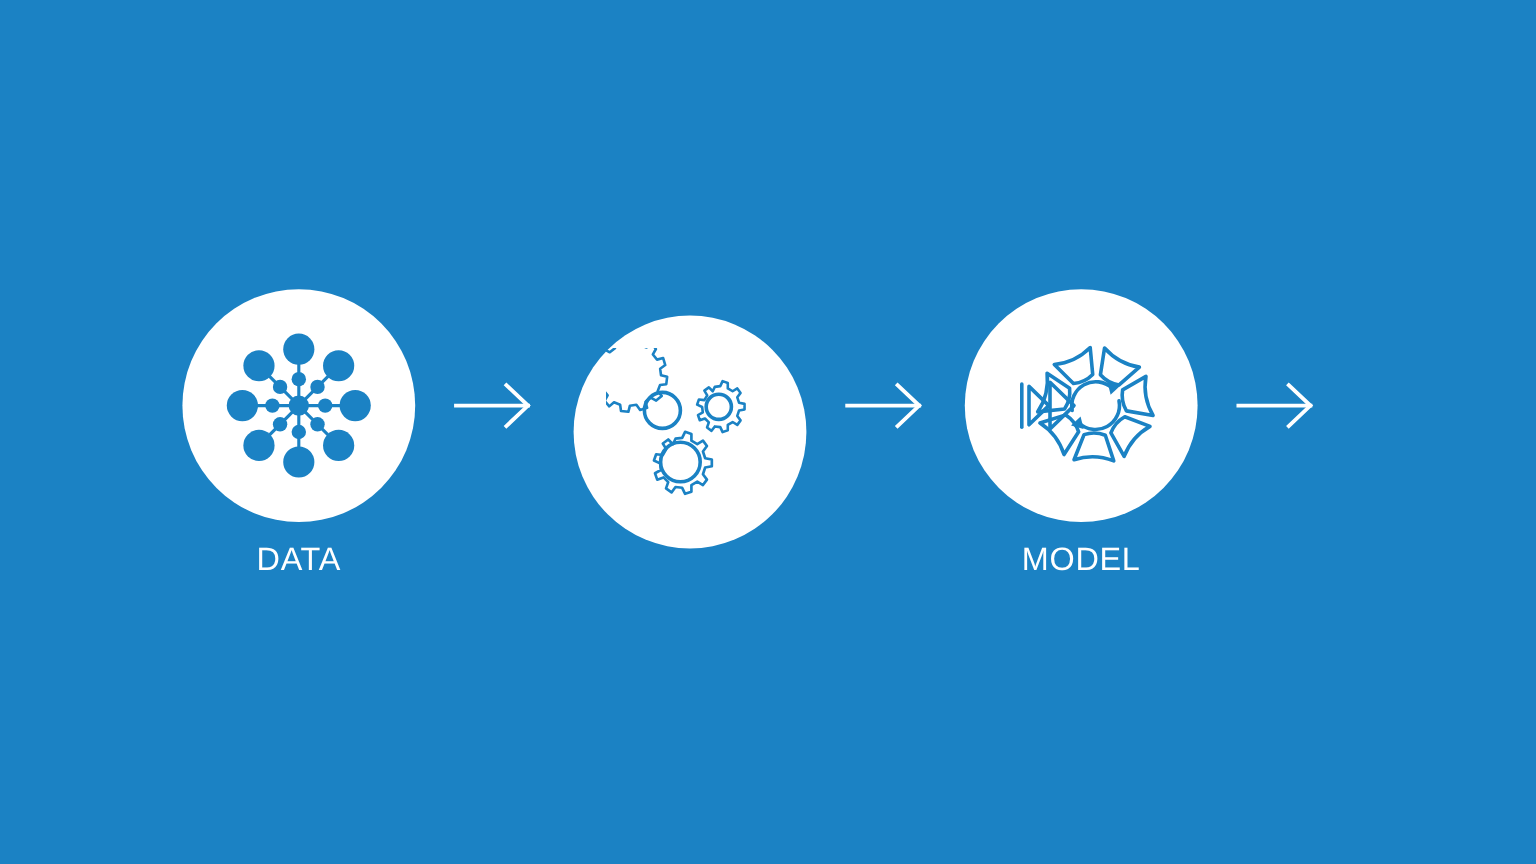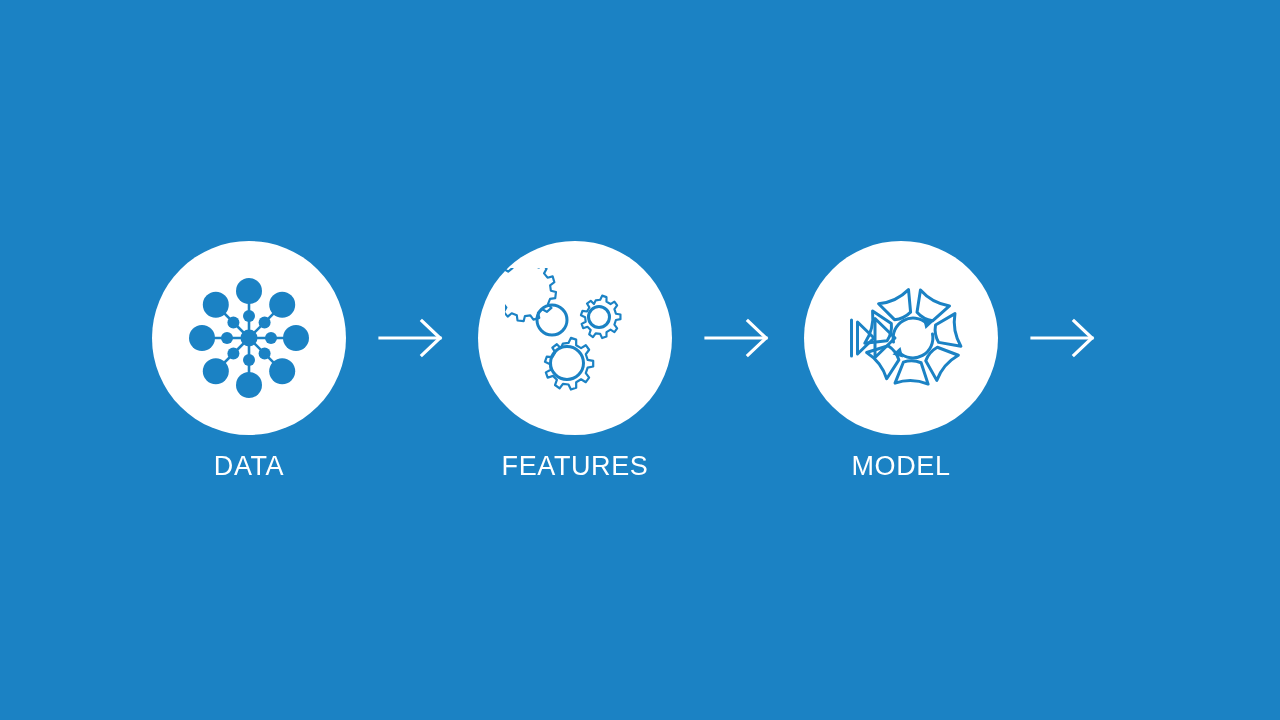--- a/index.html
+++ b/index.html
@@ -147,21 +147,20 @@
               </g>
 
               <g transform="translate(62,100)">
                 <path d="M-5.5 -33.0 L2.0 -33.9 L5.3 -40.7 L12.4 -38.3 L12.4 -30.8 L19.0 -26.9 L25.4 -30.8 L29.9 -24.7 L25.4 -18.6 L27.9 -11.0 L35.4 -9.6 L35.4 -2.0 L27.9 -0.6 L25.4 7.0 L29.9 13.1 L25.4 19.2 L19.0 15.3 L12.4 19.2 L12.4 26.7 L5.3 29.1 L2.0 22.3 L-5.5 21.4 L-10.0 27.5 L-16.2 23.0 L-13.7 15.9 L-19.0 10.6 L-26.1 13.1 L-28.6 5.9 L-22.0 2.3 L-22.9 -5.2 L-29.8 -8.4 L-27.3 -15.5 L-19.8 -14.6 L-15.9 -21.2 L-19.8 -27.6 L-13.7 -32.1 L-8.4 -26.8 Z" transform="scale(0.74)"></path>
                 <circle cx="0" cy="-5" r="16.5"></circle>
               </g>
             </g>
           </svg>
         </span>
       </div>
-      <div class="step-label">FEATURES</div>
     </div>
 
     <div class="connector">
       <span>
         <svg width="68" height="40" viewBox="0 0 68 40" aria-hidden="true">
           <g stroke="#ffffff" stroke-width="3.2" fill="none" stroke-linecap="square" stroke-linejoin="miter">
             <line x1="2" y1="20" x2="62" y2="20"></line>
             <polyline points="44,3 62,20 44,37"></polyline>
           </g>
         </svg>

